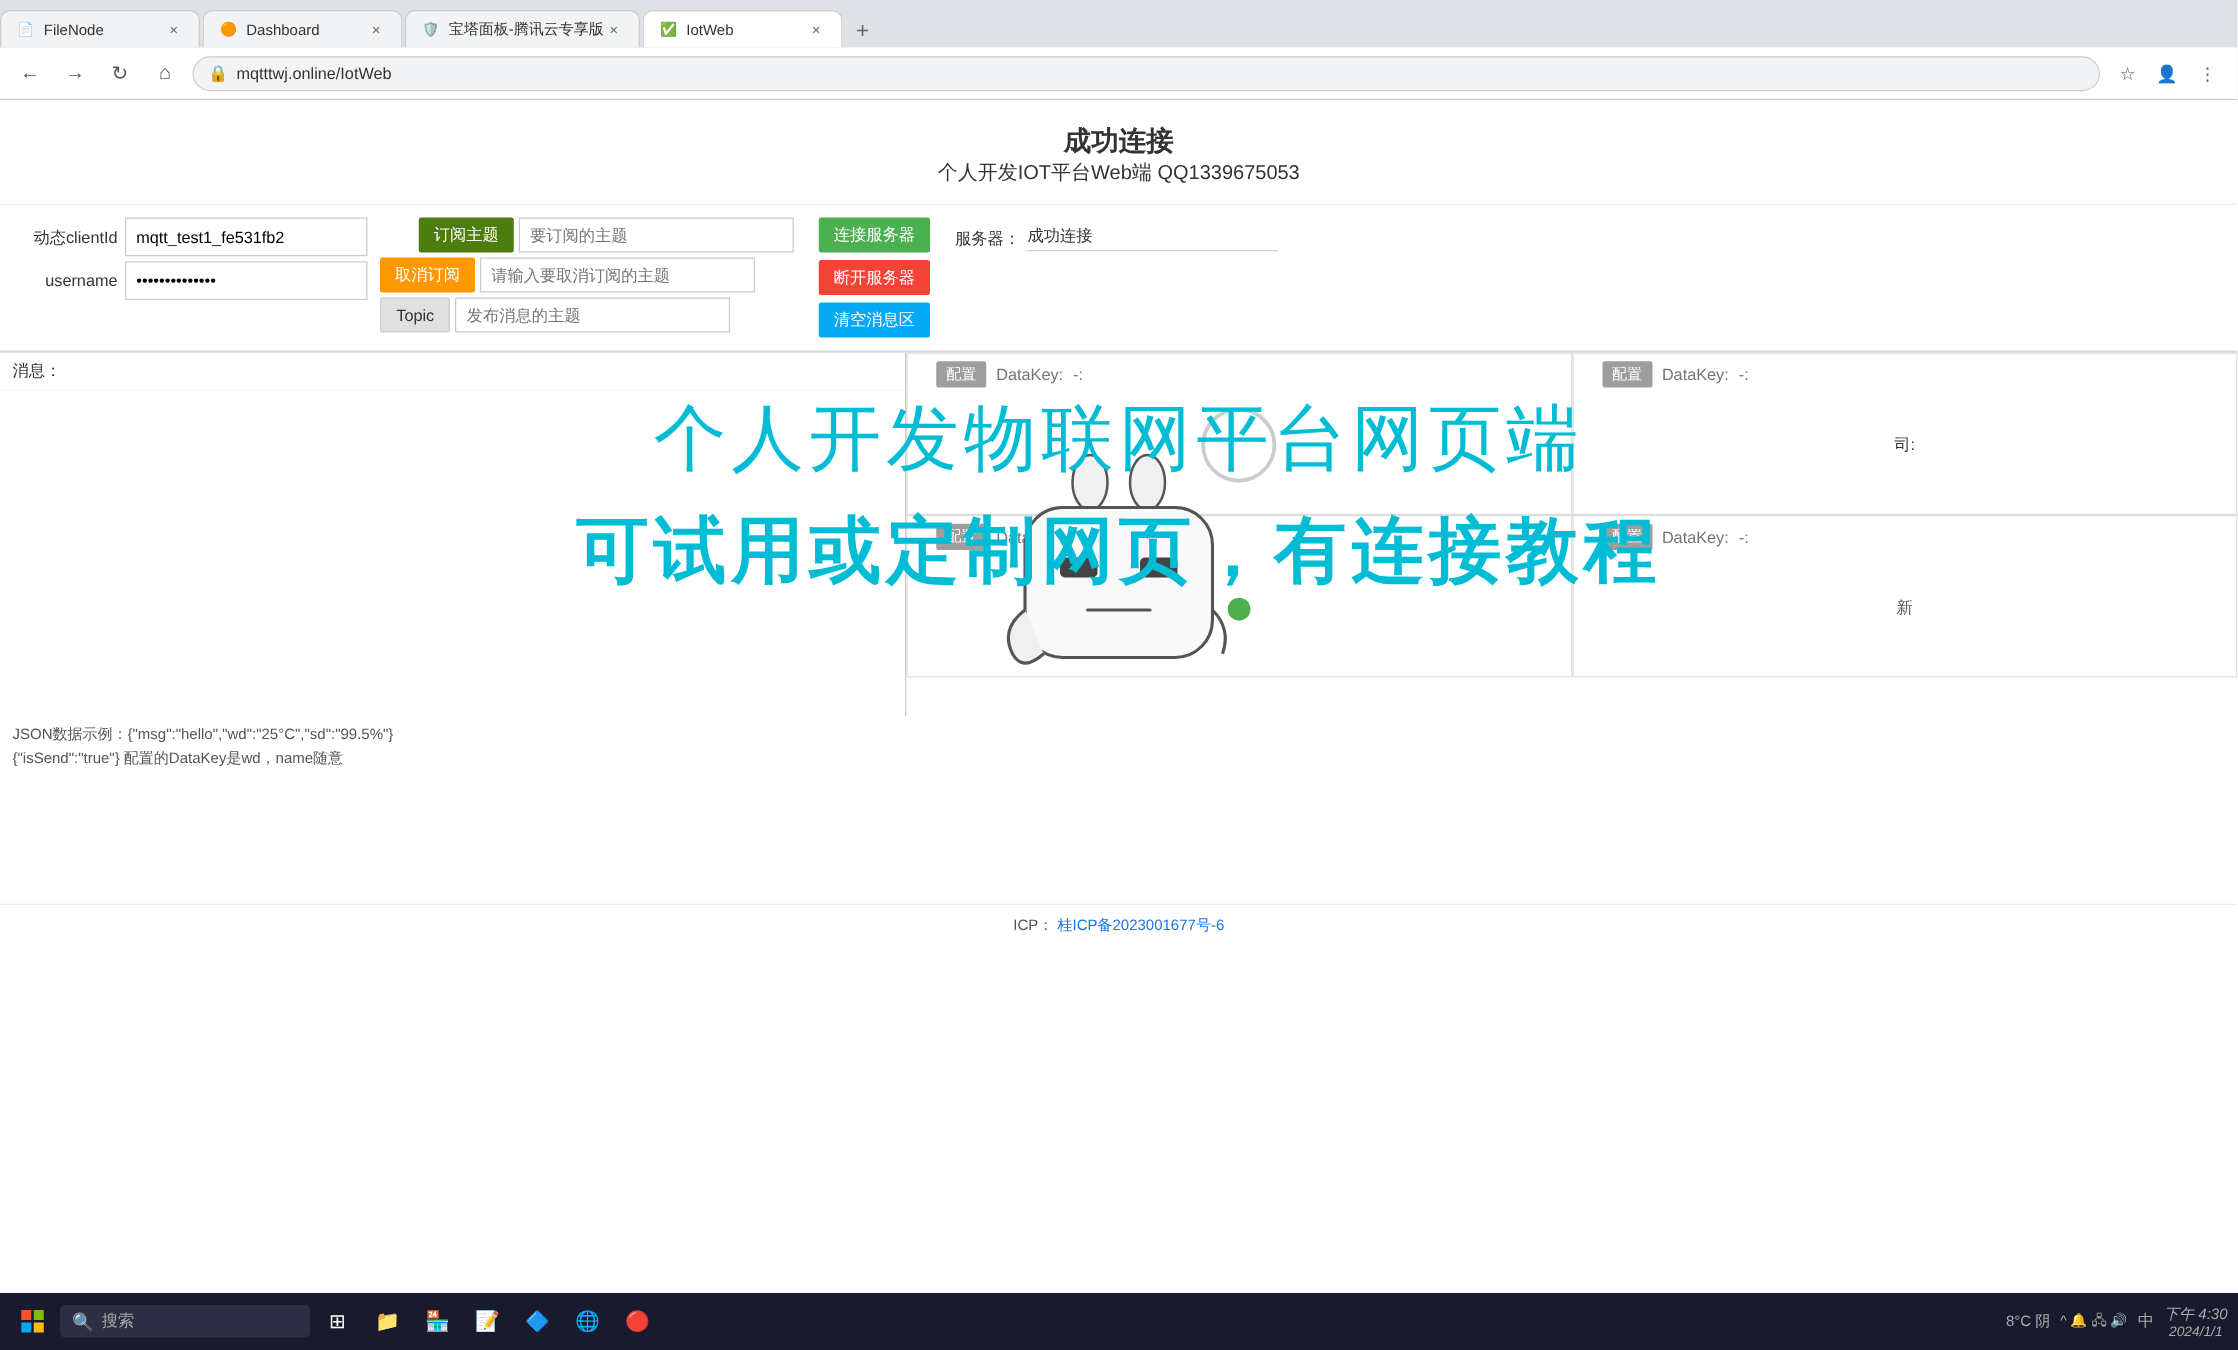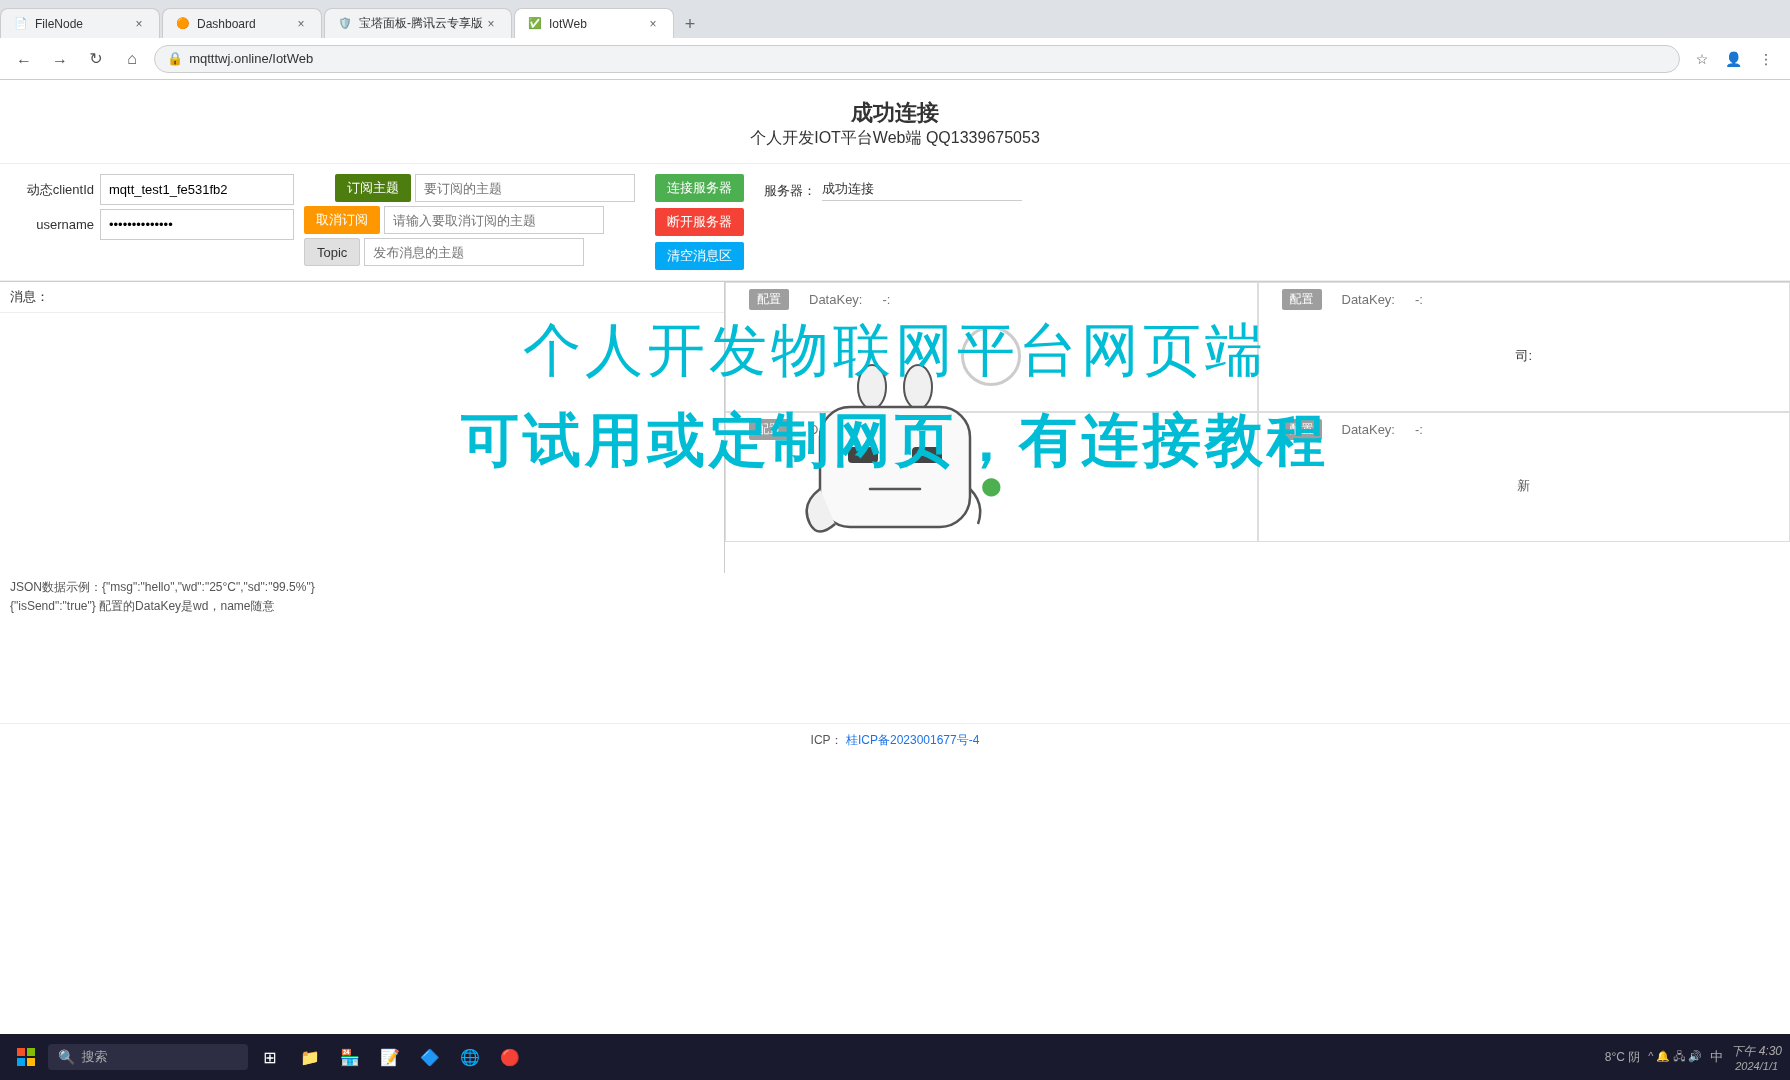--- a/index.html
+++ b/index.html
@@ -50,21 +50,21 @@
     .server-status-row { display: flex; align-items: center; gap: 6px; }
     .status-label { font-size: 13px; color: #333; }
     .status-value { font-size: 13px; color: #333; border-bottom: 1px solid #ccc; min-width: 200px; padding-bottom: 2px; }
 
     
     .main-area { display: flex; border-top: 1px solid #ccc; }
 
     .message-panel { flex: 0 0 725px; border-right: 1px solid #ccc; display: flex; flex-direction: column; }
     .message-header { font-size: 13px; color: #333; padding: 6px 10px; border-bottom: 1px solid #eee; }
     .message-content { flex: 1; min-height: 260px; padding: 6px; background: #fff; }
-    .data-panel-header { display: flex; align-items: center; gap: 20px; margin-bottom: 6px; padding-left: 17px; }
+    .data-panel-header { display: flex; align-items: center; gap: 8px; margin-bottom: 6px; padding-left: 17px; }
     .config-btn { background: #9e9e9e; color: #fff; border: none; padding: 2px 8px; font-size: 12px; cursor: pointer; border-radius: 2px; }
     .datakey-label { font-size: 13px; color: #737373; }
     .panel-value-area { display: flex; align-items: center; justify-content: center; min-height: 80px; }
     .panel-circle { width: 60px; height: 60px; border-radius: 50%; border: 3px solid #ccc; display: flex; align-items: center; justify-content: center; font-size: 13px; color: #333; }
     .panel-display { font-size: 13px; color: #333; }
 
     
     .send-area { display: flex; border-top: 1px solid #ccc; padding: 6px 10px; gap: 8px; align-items: flex-start; }
     .send-btns { display: flex; flex-direction: column; gap: 4px; }
     .send-input { border: 1px solid #ccc; font-size: 13px; padding: 4px 8px; min-width: 420px; height: 28px; }
@@ -275,21 +275,21 @@
 
 
   <div class="hints">
     <div class="hint-line">JSON数据示例：{"msg":"hello","wd":"25°C","sd":"99.5%"}</div>
     <div class="hint-line">{"isSend":"true"}    配置的DataKey是wd，name随意</div>
   </div>
 
   <div style="height:80px;"></div>
   <div class="site-footer">
     <span>ICP：</span>
-    <a href="#">桂ICP备2023001677号-4</a>
+    <a href="#">桂ICP备2023001677号-6</a>
   </div>
   <div style="height:50px;"></div>
 
 </div>
 
 <div class="taskbar">
   <div class="taskbar-start">
     <svg width="20" height="20" viewBox="0 0 20 20" fill="none">
       <rect x="1" y="1" width="8" height="8" fill="#f35325"></rect>
       <rect x="11" y="1" width="8" height="8" fill="#81bc06"></rect>

